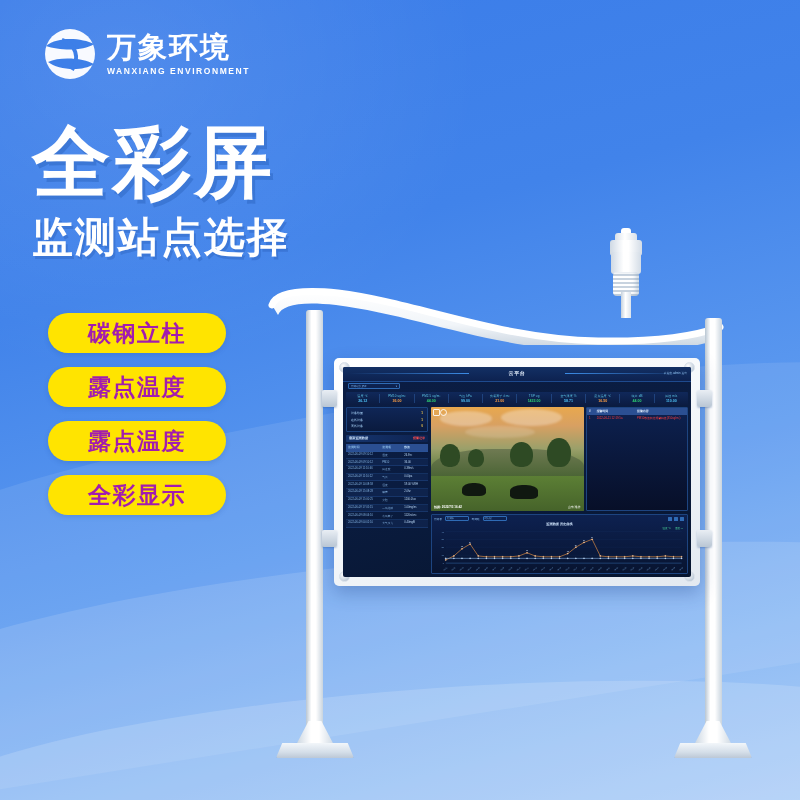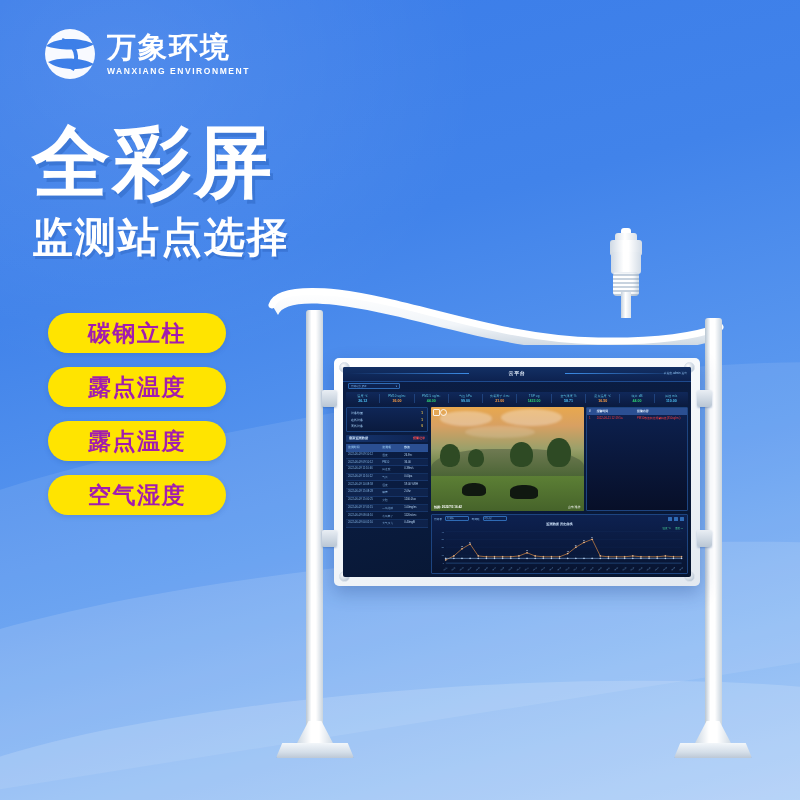--- a/index.html
+++ b/index.html
@@ -217,21 +217,21 @@
 
   <div class="headline">
     <div class="h-main">全彩屏</div>
     <div class="h-sub">监测站点选择</div>
   </div>
 
   <div class="pills">
     <div class="pill">碳钢立柱</div>
     <div class="pill">露点温度</div>
     <div class="pill">露点温度</div>
-    <div class="pill">空气湿度</div>
+    <div class="pill">全彩显示</div>
   </div>
 
   <div class="canopy">
     <svg width="456" height="62" viewBox="0 0 456 62">
       <defs>
         <linearGradient id="cg" x1="0" y1="0" x2="0" y2="1">
           <stop offset="0" stop-color="#ffffff"></stop>
           <stop offset="0.55" stop-color="#f1f5f9"></stop>
           <stop offset="1" stop-color="#c3cfdb"></stop>
         </linearGradient>

